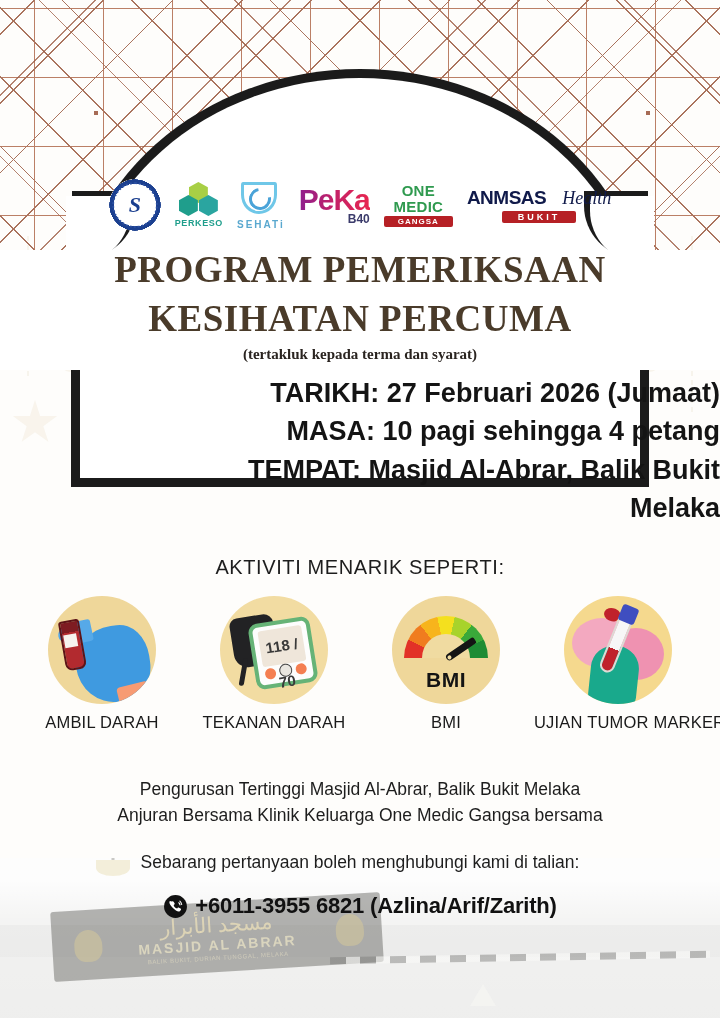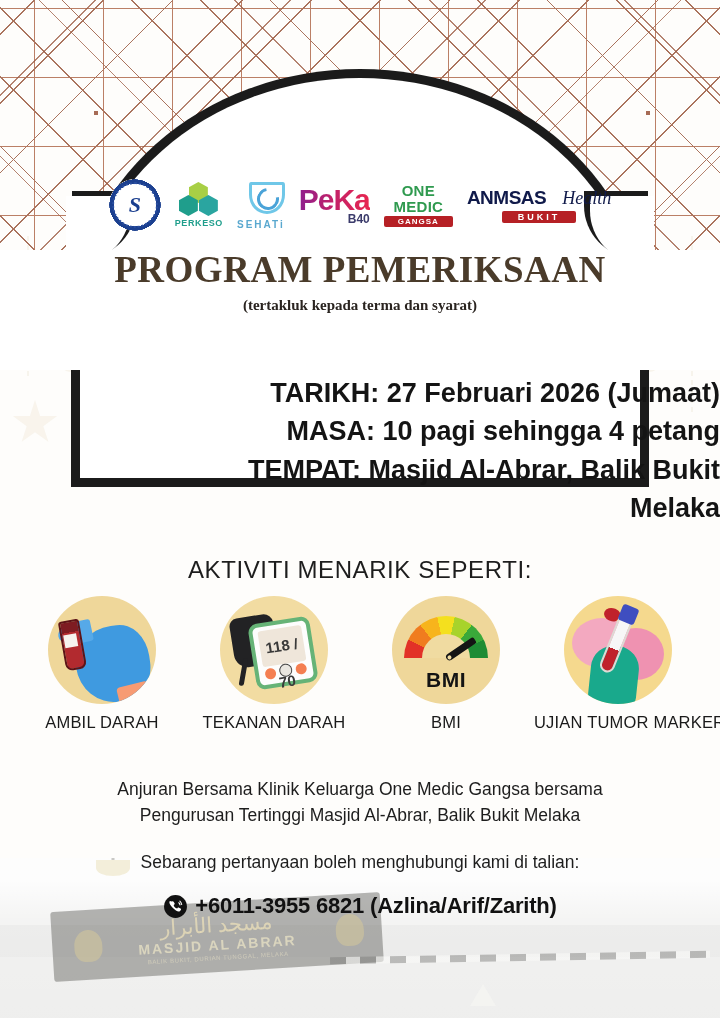--- a/index.html
+++ b/index.html
@@ -202,21 +202,21 @@
     position: absolute;
     width: 19px; height: 21px;
     background: #1f9e8c;
     clip-path: polygon(50% 0,100% 25%,100% 75%,50% 100%,0 75%,0 25%);
   }
   .hexes span:nth-child(1){ left: 10px; top: 0; background:#a8cf45; }
   .hexes span:nth-child(2){ left: 0px;  top: 13px; background:#1f9e8c; }
   .hexes span:nth-child(3){ left: 20px; top: 13px; background:#2aa5a0; }
   .perkeso-word { font-size: 9px; font-weight: bold; letter-spacing: .6px; color:#1f9e8c; }
 
-  .logo-sehati { display: flex; flex-direction: column; align-items: flex-end; gap: 6px; }
+  .logo-sehati { display: flex; flex-direction: column; align-items: flex-start; gap: 6px; }
   .sehati-glyph {
     width: 40px; height: 32px;
     position: relative;
   }
   .sehati-glyph .heart {
     position: absolute; left: 4px; top: 1px;
     width: 30px; height: 26px;
     border: 3px solid #6fc7e8;
     border-radius: 50% 50% 6% 6% / 60% 60% 10% 10%;
     transform: rotate(180deg);
@@ -310,21 +310,21 @@
     line-height: 1.42;
     text-align: right;
   }
 
   .activities-head {
     position: absolute;
     z-index: 6;
     left: 0; right: 0;
     top: 556px;
     text-align: center;
-    font-size: 24px;
+    font-size: 20px;
     letter-spacing: .6px;
     color: #1d1d1d;
   }
 
   
   .activities {
     position: absolute;
     z-index: 6;
     left: 18px;
     right: 18px;
@@ -765,20 +765,21 @@
       <div class="anm-top">
         <span class="anm-word">ANMSAS</span>
         <span class="anm-health">Health</span>
       </div>
       <div class="anm-group">BUKIT</div>
     </div>
   </div>
 
   <div class="title-block">
     <div class="title-line">PROGRAM PEMERIKSAAN</div>
+    <div class="title-line">KESIHATAN PERCUMA</div>
     <div class="title-sub">(tertakluk kepada terma dan syarat)</div>
   </div>
 
   <div class="details-block">
     <div class="detail-line">TARIKH: 27 Februari 2026 (Jumaat)</div>
     <div class="detail-line">MASA: 10 pagi sehingga 4 petang</div>
     <div class="detail-line">TEMPAT: Masjid Al-Abrar, Balik Bukit</div>
     <div class="detail-line">Melaka</div>
   </div>
 
@@ -828,22 +829,22 @@
         <div class="tm-drop"></div>
         <div class="tm-hand"></div>
         <div class="tm-tube"></div>
         <div class="tm-cap"></div>
       </div>
       <div class="act-label">UJIAN TUMOR MARKER</div>
     </div>
   </div>
 
   <div class="organiser">
+    <div>Pengurusan Tertinggi Masjid Al-Abrar, Balik Bukit Melaka</div>
     <div>Anjuran Bersama Klinik Keluarga One Medic Gangsa bersama</div>
-    <div>Pengurusan Tertinggi Masjid Al-Abrar, Balik Bukit Melaka</div>
   </div>
 
   <div class="enquiry">Sebarang pertanyaan boleh menghubungi kami di talian:</div>
 
   <div class="phone-row">
     <svg class="phone-icon" viewBox="0 0 24 24">
       <circle cx="12" cy="12" r="11" fill="#111111"></circle>
       <path d="M8.6 7.2c.5-.5 1.2-.4 1.6.2l.9 1.4c.3.5.2 1-.2 1.3l-.6.5c-.1.6.5 1.6 1.1 2.2.6.6 1.6 1.2 2.2 1.1l.5-.6c.3-.4.8-.5 1.3-.2l1.4.9c.6.4.7 1.1.2 1.6l-.7.7c-.8.8-2.2.6-3.9-.5-1-.6-2-1.5-2.9-2.4-.9-.9-1.8-1.9-2.4-2.9-1.1-1.7-1.3-3.1-.5-3.9z" fill="#ffffff"></path>
       <path d="M15.2 8.4a3.6 3.6 0 0 1 1.1 2.1" stroke="#ffffff" stroke-width="1.1" fill="none" stroke-linecap="round"></path>
       <path d="M16.2 6.9a5.4 5.4 0 0 1 1.7 3.2" stroke="#ffffff" stroke-width="1.1" fill="none" stroke-linecap="round"></path>

